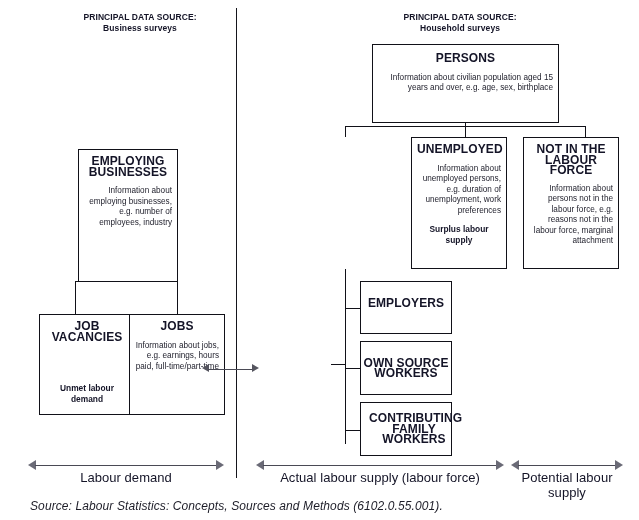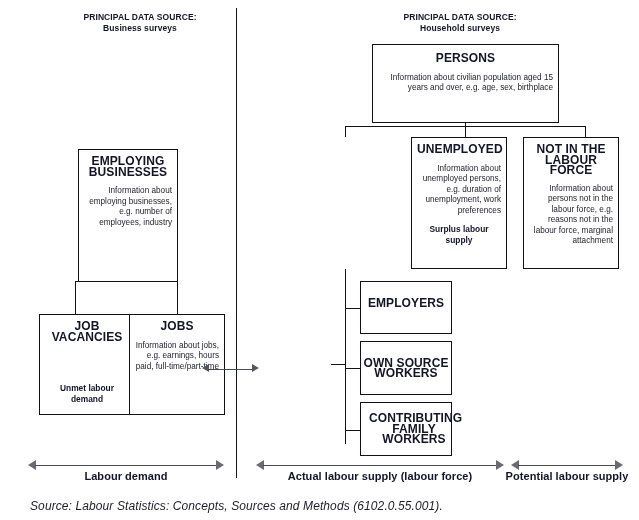--- a/index.html
+++ b/index.html
@@ -35,21 +35,21 @@
   #divider{position:absolute;left:236px;top:8px;width:1.4px;height:470px;
            background:#15151c;z-index:2;}
 
   
   .arrow{position:absolute;height:12px;z-index:3;}
   .arrow .shaft{position:absolute;top:5.5px;left:7px;right:7px;height:1.1px;background:#4a4a55;}
   .arrow .hd{position:absolute;top:1px;width:0;height:0;
              border-top:5px solid transparent;border-bottom:5px solid transparent;}
   .arrow .hl-{left:0;border-right:8px solid #6a6a76;}
   .arrow .hr-{right:0;border-left:8px solid #6a6a76;}
-  .alabel{position:absolute;text-align:center;font-weight:bold;font-size:11px;
+  .alabel{position:absolute;text-align:center;font-weight:normal;font-size:13px;
           color:#141427;z-index:3;letter-spacing:.05px;}
 
   
   #dbl{position:absolute;left:202px;top:363px;width:57px;height:12px;z-index:4;}
   #dbl .shaft{position:absolute;top:5.5px;left:6px;right:6px;height:1.1px;background:#4a4a55;}
   #dbl .hd{position:absolute;top:1.2px;width:0;height:0;
            border-top:4.6px solid transparent;border-bottom:4.6px solid transparent;}
   #dbl .hl-{left:0;border-right:7px solid #55555f;}
   #dbl .hr-{right:0;border-left:7px solid #55555f;}
 

